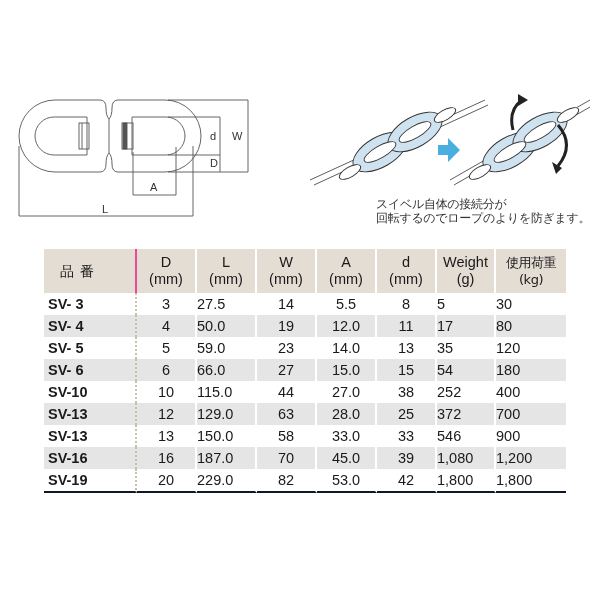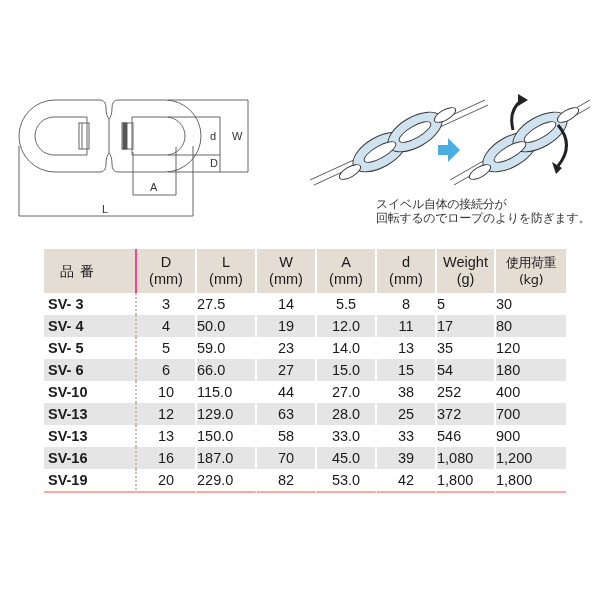--- a/index.html
+++ b/index.html
@@ -8,21 +8,21 @@
   .illus{position:absolute;left:300px;top:80px;width:290px;height:150px;}
   .caption{position:absolute;left:376px;top:197px;font-size:12px;line-height:14px;color:#333;font-family:Liberation Sans, sans-serif;letter-spacing:-0.3px;}
   table.spec{position:absolute;left:44px;top:249px;border-collapse:separate;border-spacing:0;width:522px;font-size:14.5px;}
   table.spec th{background:#e3ddd4;font-weight:normal;height:44px;padding:0;line-height:17px;font-size:14.5px;border-right:2px solid #fff;}
   table.spec th.name{text-align:left;padding-left:16px;font-family:"DejaVu Sans",sans-serif;font-size:14px;letter-spacing:6px;border-right:2px solid #ec4899;}
   table.spec th.load{font-family:"DejaVu Sans",sans-serif;font-size:13px;letter-spacing:-0.5px;}
   table.spec td{height:22px;padding:0;text-align:center;border-right:2px solid #fff;}
   table.spec td.name{text-align:left;padding-left:4px;font-weight:bold;white-space:pre;border-right:2px dotted #c9bfb0;}
   table.spec td.r{text-align:left;padding-right:10px;}
   table.spec tr.alt td{background:#e5e5e5;}
-  table.spec tr:last-child td{border-bottom:2px solid #fca5a5;}
+  table.spec tr:last-child td{border-bottom:2px solid #0f172a;}
   table.spec td:last-child, table.spec th:last-child{border-right:none;}
 </style>
 </head>
 <body>
 
 <div class="diagram">
   <svg width="260" height="170" viewBox="0 0 260 170">
     <g fill="none" stroke="#555" stroke-width="0.9">
 
       <path d="M90,40 L45,40 A36,36 0 0 0 45,112 L90,112 Q96,112 96,104 Q96,96 99,93 L99,59 Q96,56 96,48 Q96,40 90,40 Z"></path>

